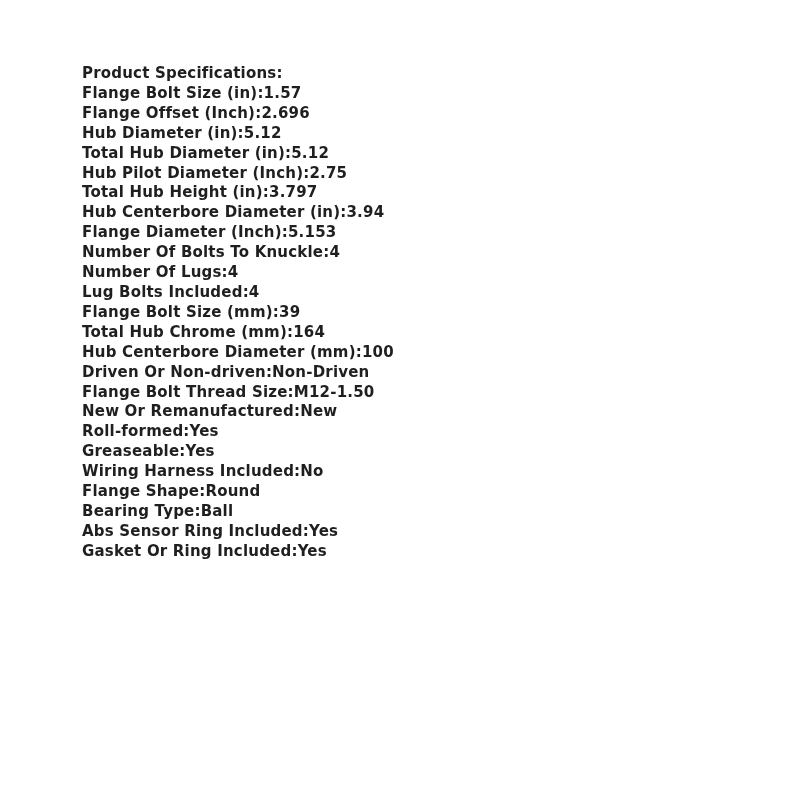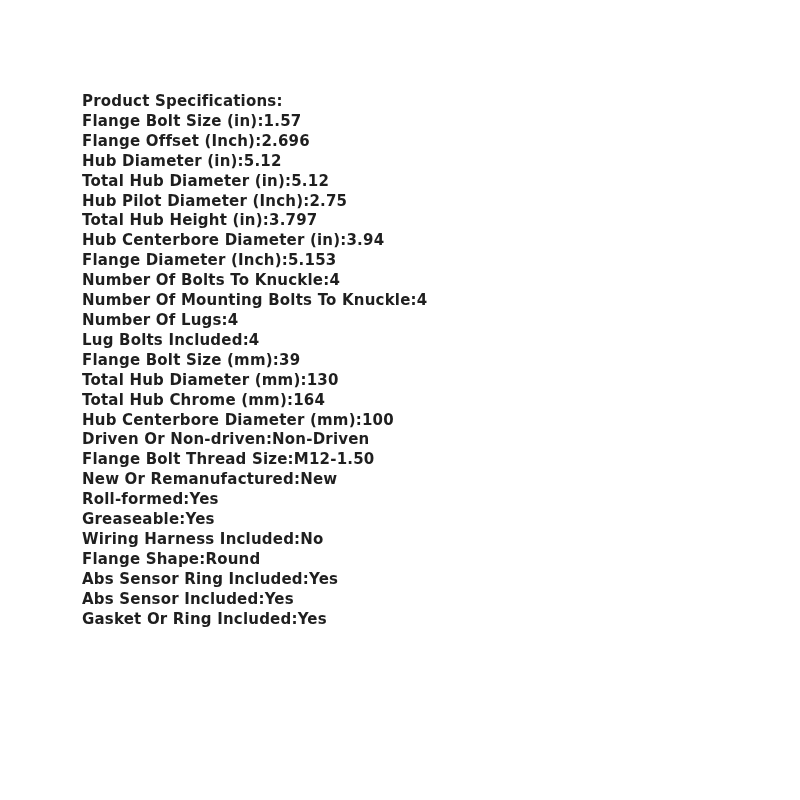--- a/index.html
+++ b/index.html
@@ -12,21 +12,21 @@
   }
   .page {
     position: relative;
     width: 800px;
     height: 800px;
     background: #ffffff;
   }
   .spec-block {
     position: absolute;
     left: 82px;
-    top: 92px;
+    top: 64px;
     width: 680px;
     color: #1f1f1f;
     font-size: 15px;
     line-height: 19.9px;
     letter-spacing: 0.2px;
   }
   .spec-title {
     font-weight: bold;
     white-space: nowrap;
   }
@@ -67,33 +67,27 @@
         <div class="spec-line">
         <span class="spec-label">Hub Centerbore Diameter (in)</span><span class="spec-colon">:</span><span class="spec-value">3.94</span>
       </div>
         <div class="spec-line">
         <span class="spec-label">Flange Diameter (Inch)</span><span class="spec-colon">:</span><span class="spec-value">5.153</span>
       </div>
         <div class="spec-line">
         <span class="spec-label">Number Of Bolts To Knuckle</span><span class="spec-colon">:</span><span class="spec-value">4</span>
       </div>
         <div class="spec-line">
-        <span class="spec-label">Number Of Mounting Bolts To Knuckle</span><span class="spec-colon">:</span><span class="spec-value">4</span>
-      </div>
-        <div class="spec-line">
         <span class="spec-label">Number Of Lugs</span><span class="spec-colon">:</span><span class="spec-value">4</span>
       </div>
         <div class="spec-line">
         <span class="spec-label">Lug Bolts Included</span><span class="spec-colon">:</span><span class="spec-value">4</span>
       </div>
         <div class="spec-line">
         <span class="spec-label">Flange Bolt Size (mm)</span><span class="spec-colon">:</span><span class="spec-value">39</span>
-      </div>
-        <div class="spec-line">
-        <span class="spec-label">Total Hub Diameter (mm)</span><span class="spec-colon">:</span><span class="spec-value">130</span>
       </div>
         <div class="spec-line">
         <span class="spec-label">Total Hub Chrome (mm)</span><span class="spec-colon">:</span><span class="spec-value">164</span>
       </div>
         <div class="spec-line">
         <span class="spec-label">Hub Centerbore Diameter (mm)</span><span class="spec-colon">:</span><span class="spec-value">100</span>
       </div>
         <div class="spec-line">
         <span class="spec-label">Driven Or Non-driven</span><span class="spec-colon">:</span><span class="spec-value">Non-Driven</span>
       </div>
@@ -109,23 +103,23 @@
         <div class="spec-line">
         <span class="spec-label">Greaseable</span><span class="spec-colon">:</span><span class="spec-value">Yes</span>
       </div>
         <div class="spec-line">
         <span class="spec-label">Wiring Harness Included</span><span class="spec-colon">:</span><span class="spec-value">No</span>
       </div>
         <div class="spec-line">
         <span class="spec-label">Flange Shape</span><span class="spec-colon">:</span><span class="spec-value">Round</span>
       </div>
         <div class="spec-line">
-        <span class="spec-label">Abs Sensor Ring Included</span><span class="spec-colon">:</span><span class="spec-value">Yes</span>
+        <span class="spec-label">Bearing Type</span><span class="spec-colon">:</span><span class="spec-value">Ball</span>
       </div>
         <div class="spec-line">
-        <span class="spec-label">Abs Sensor Included</span><span class="spec-colon">:</span><span class="spec-value">Yes</span>
+        <span class="spec-label">Abs Sensor Ring Included</span><span class="spec-colon">:</span><span class="spec-value">Yes</span>
       </div>
         <div class="spec-line">
         <span class="spec-label">Gasket Or Ring Included</span><span class="spec-colon">:</span><span class="spec-value">Yes</span>
       </div>
       </div>
   </div>
 </div>
 
 </body></html>

